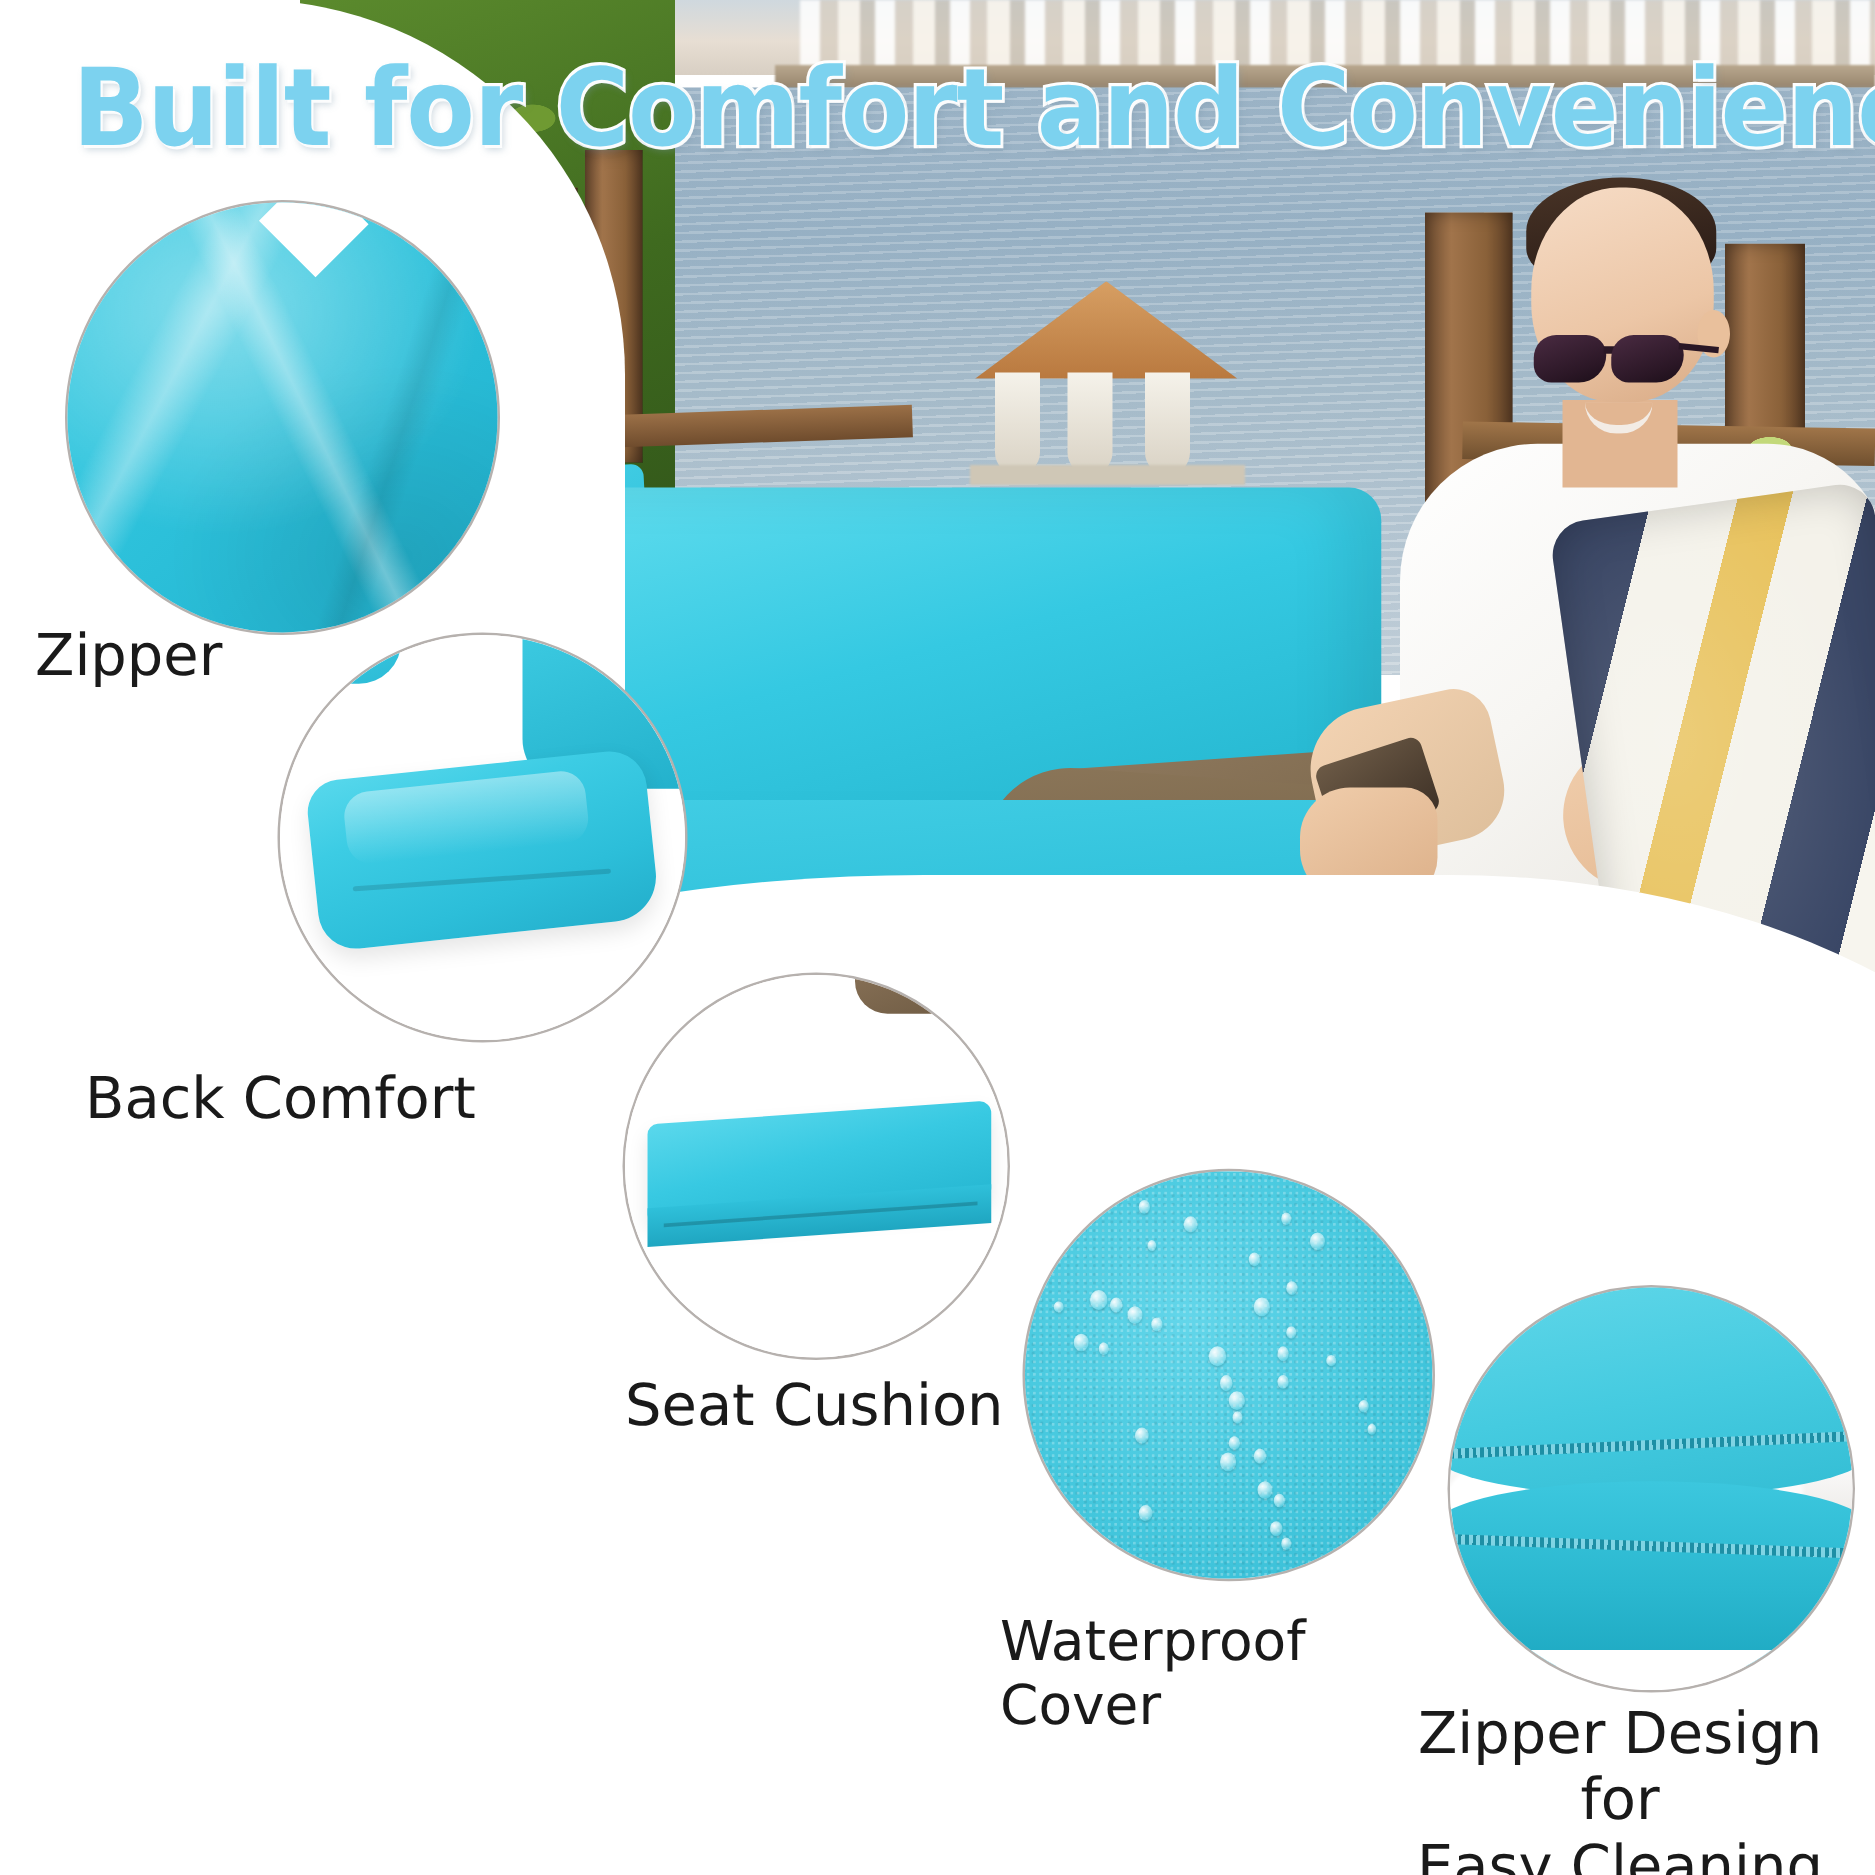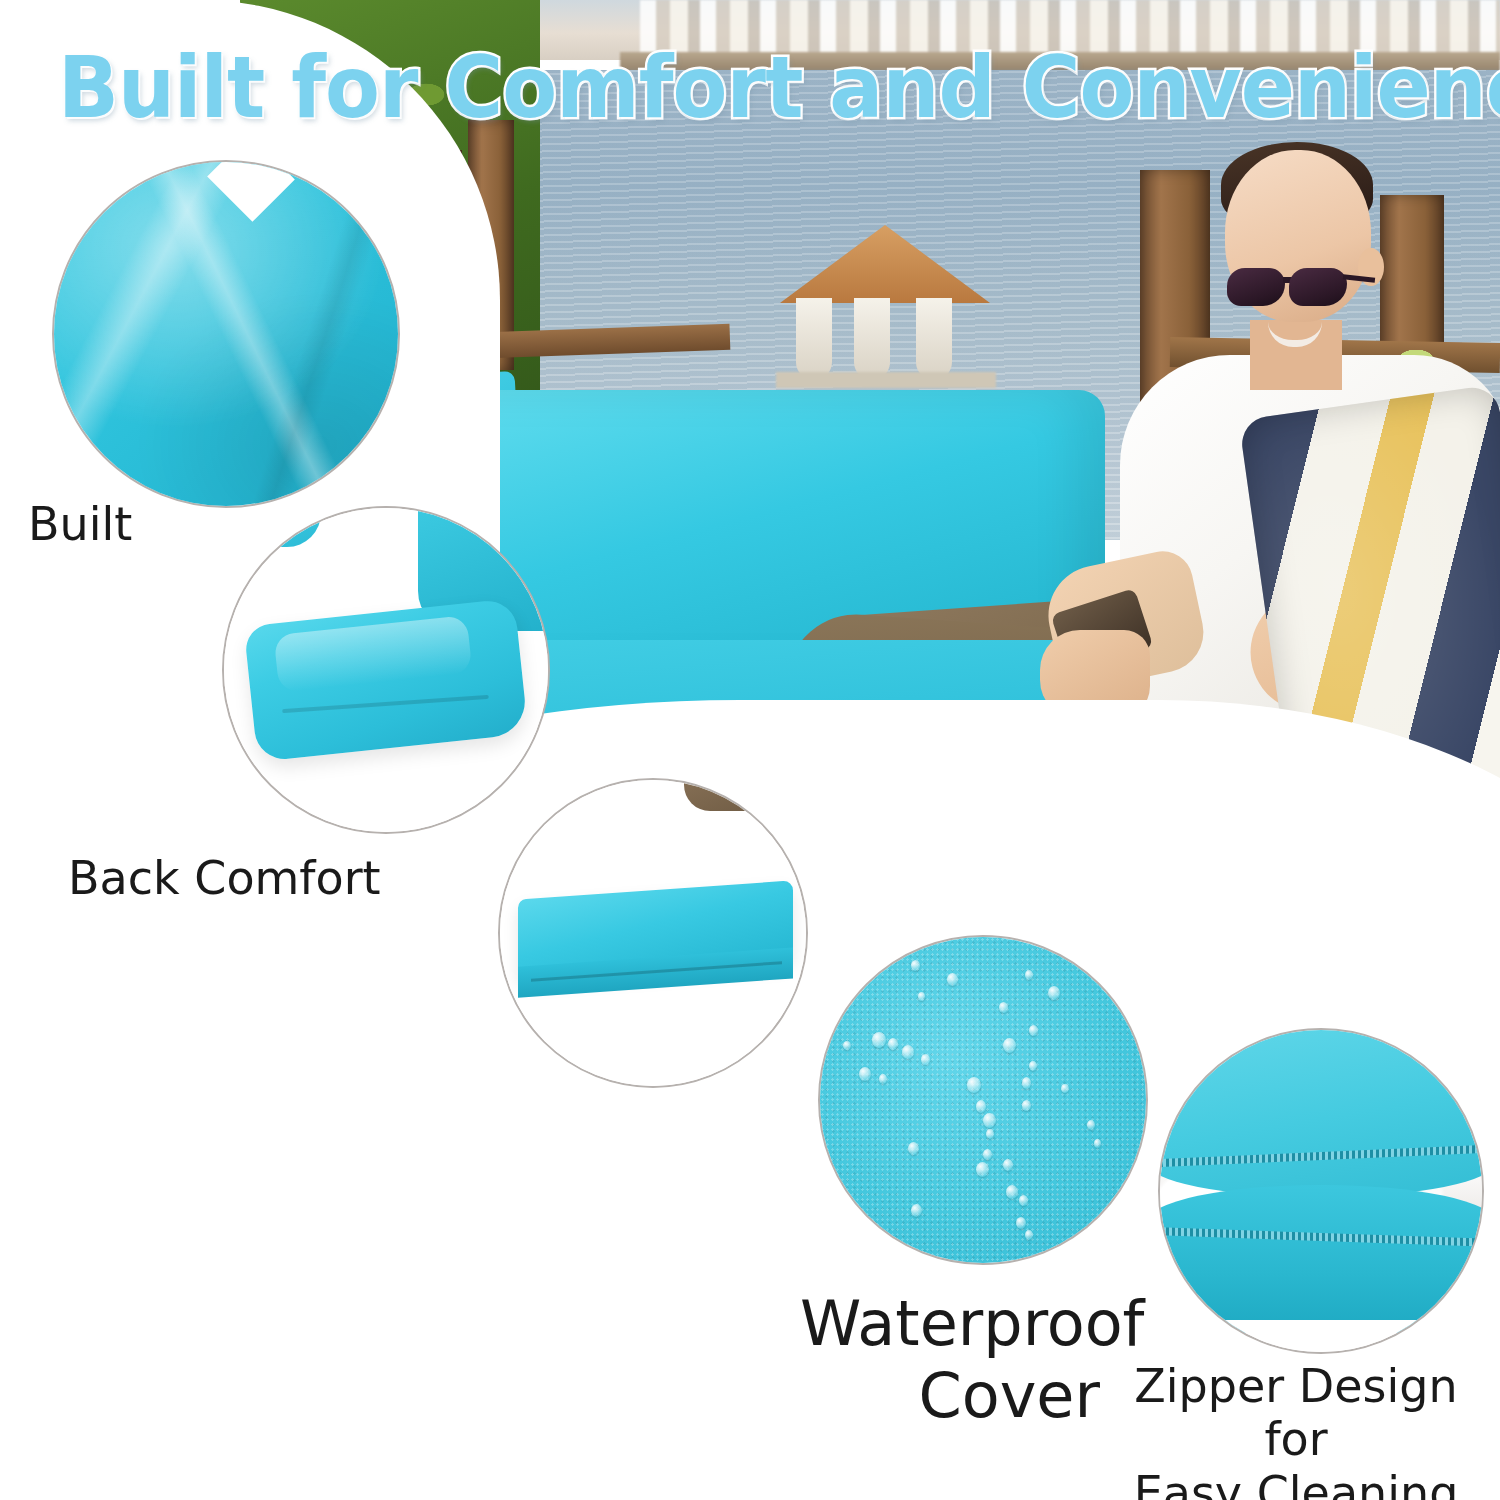--- a/index.html
+++ b/index.html
@@ -463,21 +463,21 @@
     position: absolute;
     color: #1a1a1a;
     font-family: "DejaVu Sans", "Liberation Sans", sans-serif;
     font-weight: 400;
     line-height: 1.16;
     white-space: pre-line;
   }
   .lbl-pillow { left: 28px; top: 498px; font-size: 46px; }
   .lbl-back   { left: 68px; top: 852px; font-size: 46px; }
   .lbl-seat   { left: 500px; top: 1098px; font-size: 46px; }
-  .lbl-water  { left: 800px; top: 1288px; font-size: 62px; text-align: right; width: 300px; }
+  .lbl-water  { left: 800px; top: 1288px; font-size: 44px; text-align: left; width: 300px; }
   .lbl-zip    { left: 1100px; top: 1360px; font-size: 46px; text-align: center; width: 392px; }
 </style>
 </head>
 <body>
 
 <div id="poster">
 
   <div class="photo">
     <div class="photo-inner">
       <div class="bg-sky"></div>
@@ -545,21 +545,21 @@
 
   <div class="callout c-pillow">
     <div class="callout-inner">
       <div class="fabric-closeup"></div>
       <div class="fabric-fold f1"></div>
       <div class="fabric-fold f2"></div>
       <div class="fabric-fold f3"></div>
       <div class="fabric-notch"></div>
     </div>
   </div>
-  <div class="label lbl-pillow">Built</div>
+  <div class="label lbl-pillow">Zipper</div>
 
   <div class="callout c-back">
     <div class="callout-inner">
       <div class="prod-bg"></div>
       <div class="peek-fabric"></div>
       <div class="peek-fabric2"></div>
       <div class="back-cushion-shape"></div>
       <div class="back-cushion-hi"></div>
       <div class="back-cushion-seam"></div>
     </div>
@@ -568,20 +568,21 @@
 
   <div class="callout c-seat">
     <div class="callout-inner">
       <div class="prod-bg"></div>
       <div class="seat-peek-leg"></div>
       <div class="seat-cushion-shape"></div>
       <div class="seat-cushion-side"></div>
       <div class="seat-cushion-zipline"></div>
     </div>
   </div>
+  <div class="label lbl-seat">Seat Cushion</div>
 
   <div class="callout c-water">
     <div class="callout-inner">
       <div class="water-fabric"></div>
       <div class="drop" style="left:28%;top:7%;width:9px;height:11px;"></div>
       <div class="drop" style="left:39%;top:11%;width:11px;height:13px;"></div>
       <div class="drop" style="left:63%;top:10%;width:8px;height:10px;"></div>
       <div class="drop" style="left:70%;top:15%;width:12px;height:14px;"></div>
       <div class="drop" style="left:30%;top:17%;width:7px;height:9px;"></div>
       <div class="drop" style="left:55%;top:20%;width:9px;height:11px;"></div>

